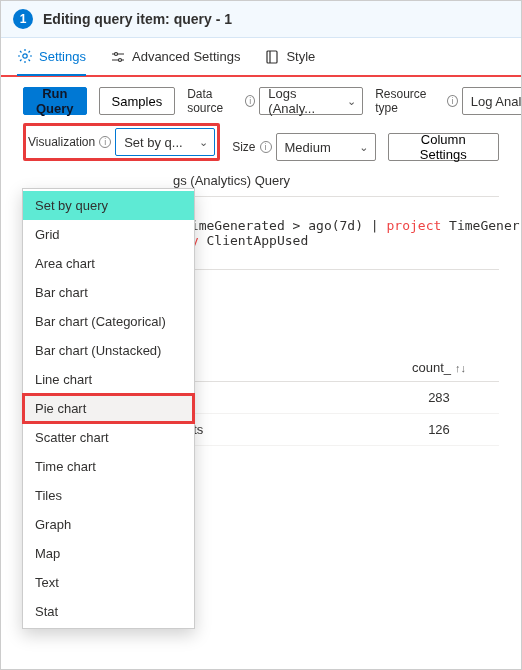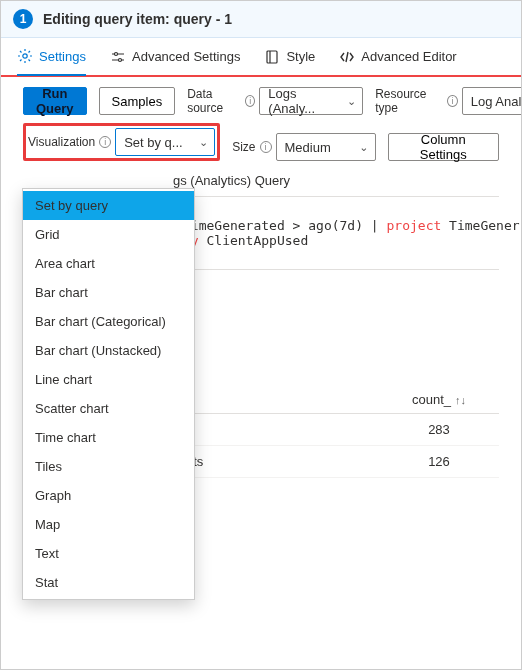--- a/index.html
+++ b/index.html
@@ -110,21 +110,21 @@
     border: 1px solid #ccc;
     box-shadow: 0 6px 16px rgba(0,0,0,0.18);
     z-index: 10;
     padding: 2px 0;
   }
   .dropdown-item {
     padding: 7px 12px;
     font-size: 13px;
     cursor: pointer;
   }
-  .dropdown-item.hovered { background: #0ea5e9; }
+  .dropdown-item.hovered { background: #5eead4; }
   .dropdown-item.highlight {
     outline: 3px solid #e83b3b;
     outline-offset: -2px;
     background:#f3f2f1;
   }
   .query-section {
     padding: 12px 22px;
     font-size: 13px;
   }
   .query-title { padding-bottom: 8px; }
@@ -132,21 +132,21 @@
     font-family: Consolas, Menlo, monospace;
     font-size: 13px;
     white-space: pre;
     border-top: 1px solid #e1dfdd;
     border-bottom: 1px solid #e1dfdd;
     padding: 6px 0;
   }
   .kw { color: #ef4444; }
   .table-area {
     padding: 0 22px;
-    margin-top: 104px;
+    margin-top: 72px;
   }
   .tbl-header-row {
     display:flex;
     border-bottom:1px solid #e1dfdd;
     padding: 6px 0;
     align-items:center;
     font-size:13px;
     color:#323130;
   }
   .col1 { flex:1; padding-left: 150px;}
@@ -186,28 +186,20 @@
     <span>Advanced Settings</span>
   </div>
   <div class="tab">
     <span class="icon">
       <svg viewBox="0 0 16 16" width="16" height="16" fill="none" stroke="#323130" stroke-width="1.2">
           <rect x="3" y="2" width="10" height="12" rx="1"></rect>
           <path d="M6 2v12"></path>
         </svg>
     </span>
     <span>Style</span>
-  </div>
-  <div class="tab">
-    <span class="icon">
-      <svg viewBox="0 0 16 16" width="16" height="16" fill="none" stroke="#323130" stroke-width="1.4">
-          <path d="M5 4L2 8l3 4M11 4l3 4-3 4M9 3l-2 10"></path>
-        </svg>
-    </span>
-    <span>Advanced Editor</span>
   </div>
 </div>
 
 <div class="controls-row">
   <button class="btn primary">Run Query</button>
   <button class="btn">Samples</button>
 
   <div class="ctl-group">
     <div class="ctl-label">
       <span>Data source</span>
@@ -288,20 +280,21 @@
 </div>
 
 <div class="dropdown-menu" id="viz-dropdown">
     <div class="dropdown-item hovered">Set by query</div>
     <div class="dropdown-item">Grid</div>
     <div class="dropdown-item">Area chart</div>
     <div class="dropdown-item">Bar chart</div>
     <div class="dropdown-item">Bar chart (Categorical)</div>
     <div class="dropdown-item">Bar chart (Unstacked)</div>
     <div class="dropdown-item">Line chart</div>
+    <div class="dropdown-item highlight">Pie chart</div>
     <div class="dropdown-item">Scatter chart</div>
     <div class="dropdown-item">Time chart</div>
     <div class="dropdown-item">Tiles</div>
     <div class="dropdown-item">Graph</div>
     <div class="dropdown-item">Map</div>
     <div class="dropdown-item">Text</div>
     <div class="dropdown-item">Stat</div>
   </div>
 
 </body></html>

